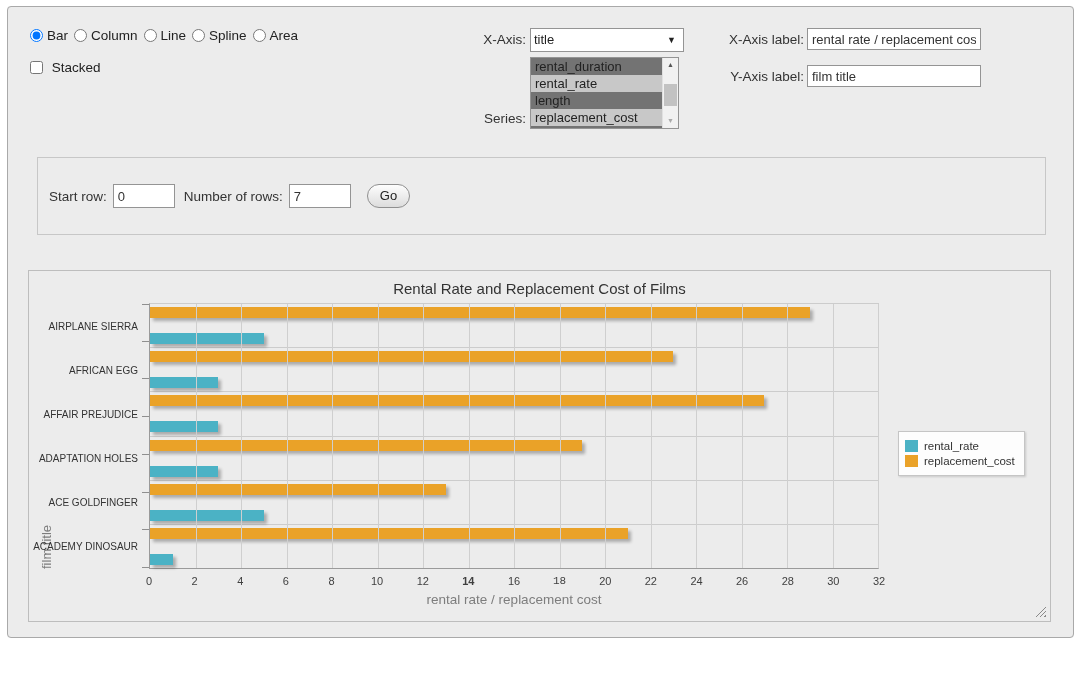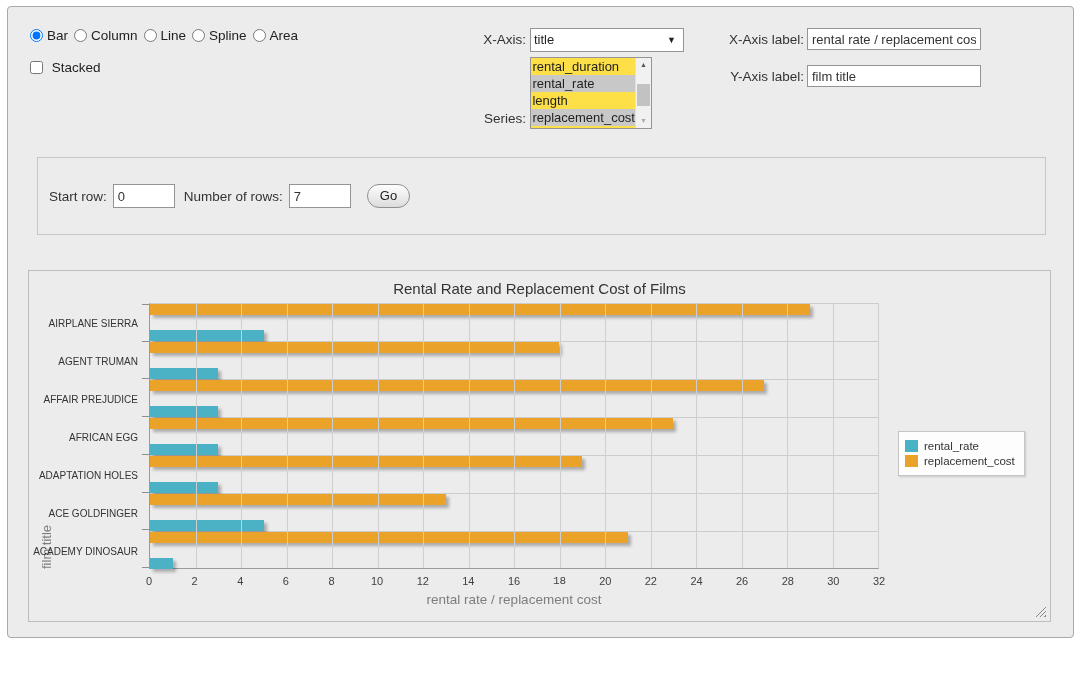--- a/index.html
+++ b/index.html
@@ -37,22 +37,22 @@
   .lbl-ylabel  { left:688px; width:108px; top:62px; }
 
   .select-box {
     position:absolute; left:522px; top:21px; width:154px; height:24px;
     background:#fff; border:1px solid #949494; font-size:13px; color:#222;
     line-height:22px; padding-left:3px; cursor:default;
   }
   .select-box .arrow { position:absolute; right:7px; top:0; line-height:22px; font-size:9px; color:#222; }
 
   .listbox {
-    position:absolute; left:522px; top:50px; width:122px; height:72px;
-    background:#fde047; border:1px solid #949494; overflow:hidden; display:flex;justify-content:flex-end;
+    position:absolute; left:522px; top:50px; width:149px; height:72px;
+    background:#737373; border:1px solid #949494; overflow:hidden; display:flex;
   }
   .lb-opts { flex:1 1 auto; font-size:13px; color:#222; }
   .lb-opt { height:17px; line-height:17px; padding-left:4px; white-space:nowrap; overflow:hidden; }
   .lb-opt.sel { background:#c8c8c8; }
   .lb-scroll { flex:0 0 16px; background:#f1f1f1; border-left:1px solid #e0e0e0; position:relative; }
   .lb-btn { height:14px; text-align:center; font-size:7px; line-height:14px; color:#555; }
   .lb-btn.down { position:absolute; bottom:0; left:0; right:0; color:#aaa; }
   .lb-thumb { position:absolute; left:1px; right:1px; top:26px; height:22px; background:#c2c2c2; }
 
   .input-xlabel { position:absolute; left:799px; top:21px; width:174px; }
@@ -164,32 +164,27 @@
       <div class="chart-title">Rental Rate and Replacement Cost of Films</div>
       <div class="y-axis-label">film title</div>
       <div class="plot">
         <div class="rows">
             <div class="cat-row">
               <div class="cat-label">AIRPLANE SIERRA</div>
               <div class="bar" style="width: 90.5938%; background: rgb(234, 162, 40);"></div>
               <div class="bar" style="width: 15.5938%; background: rgb(75, 178, 197);"></div>
             </div>
             <div class="cat-row">
-              <div class="cat-label">AGENT TRUMAN</div>
-              <div class="bar" style="width: 56.2187%; background: rgb(234, 162, 40);"></div>
+              <div class="cat-label">AFRICAN EGG</div>
+              <div class="bar" style="width: 71.8438%; background: rgb(234, 162, 40);"></div>
               <div class="bar" style="width: 9.34375%; background: rgb(75, 178, 197);"></div>
             </div>
             <div class="cat-row">
               <div class="cat-label">AFFAIR PREJUDICE</div>
               <div class="bar" style="width: 84.3438%; background: rgb(234, 162, 40);"></div>
-              <div class="bar" style="width: 9.34375%; background: rgb(75, 178, 197);"></div>
-            </div>
-            <div class="cat-row">
-              <div class="cat-label">AFRICAN EGG</div>
-              <div class="bar" style="width: 71.8438%; background: rgb(234, 162, 40);"></div>
               <div class="bar" style="width: 9.34375%; background: rgb(75, 178, 197);"></div>
             </div>
             <div class="cat-row">
               <div class="cat-label">ADAPTATION HOLES</div>
               <div class="bar" style="width: 59.3437%; background: rgb(234, 162, 40);"></div>
               <div class="bar" style="width: 9.34375%; background: rgb(75, 178, 197);"></div>
             </div>
             <div class="cat-row">
               <div class="cat-label">ACE GOLDFINGER</div>
               <div class="bar" style="width: 40.5938%; background: rgb(234, 162, 40);"></div>
@@ -227,21 +222,21 @@
           <div class="ytick" style="top: calc(100% - 1px);"></div>
         </div>
       <div class="x-ticks">
           <span class="xtick-label" style="left: 0%;">0</span>
           <span class="xtick-label" style="left: 6.25%;">2</span>
           <span class="xtick-label" style="left: 12.5%;">4</span>
           <span class="xtick-label" style="left: 18.75%;">6</span>
           <span class="xtick-label" style="left: 25%;">8</span>
           <span class="xtick-label" style="left: 31.25%;">10</span>
           <span class="xtick-label" style="left: 37.5%;">12</span>
-          <span class="xtick-label" style="left: 43.75%;">14</span>
+          <span class="xtick-label" style="left: 43.75%; font-weight: bold;">14</span>
           <span class="xtick-label" style="left: 50%;">16</span>
           <span class="xtick-label" style="left: 56.25%; font-family: Liberation Mono, monospace;">18</span>
           <span class="xtick-label" style="left: 62.5%;">20</span>
           <span class="xtick-label" style="left: 68.75%;">22</span>
           <span class="xtick-label" style="left: 75%;">24</span>
           <span class="xtick-label" style="left: 81.25%;">26</span>
           <span class="xtick-label" style="left: 87.5%;">28</span>
           <span class="xtick-label" style="left: 93.75%;">30</span>
           <span class="xtick-label" style="left: 100%;">32</span>
         </div>

